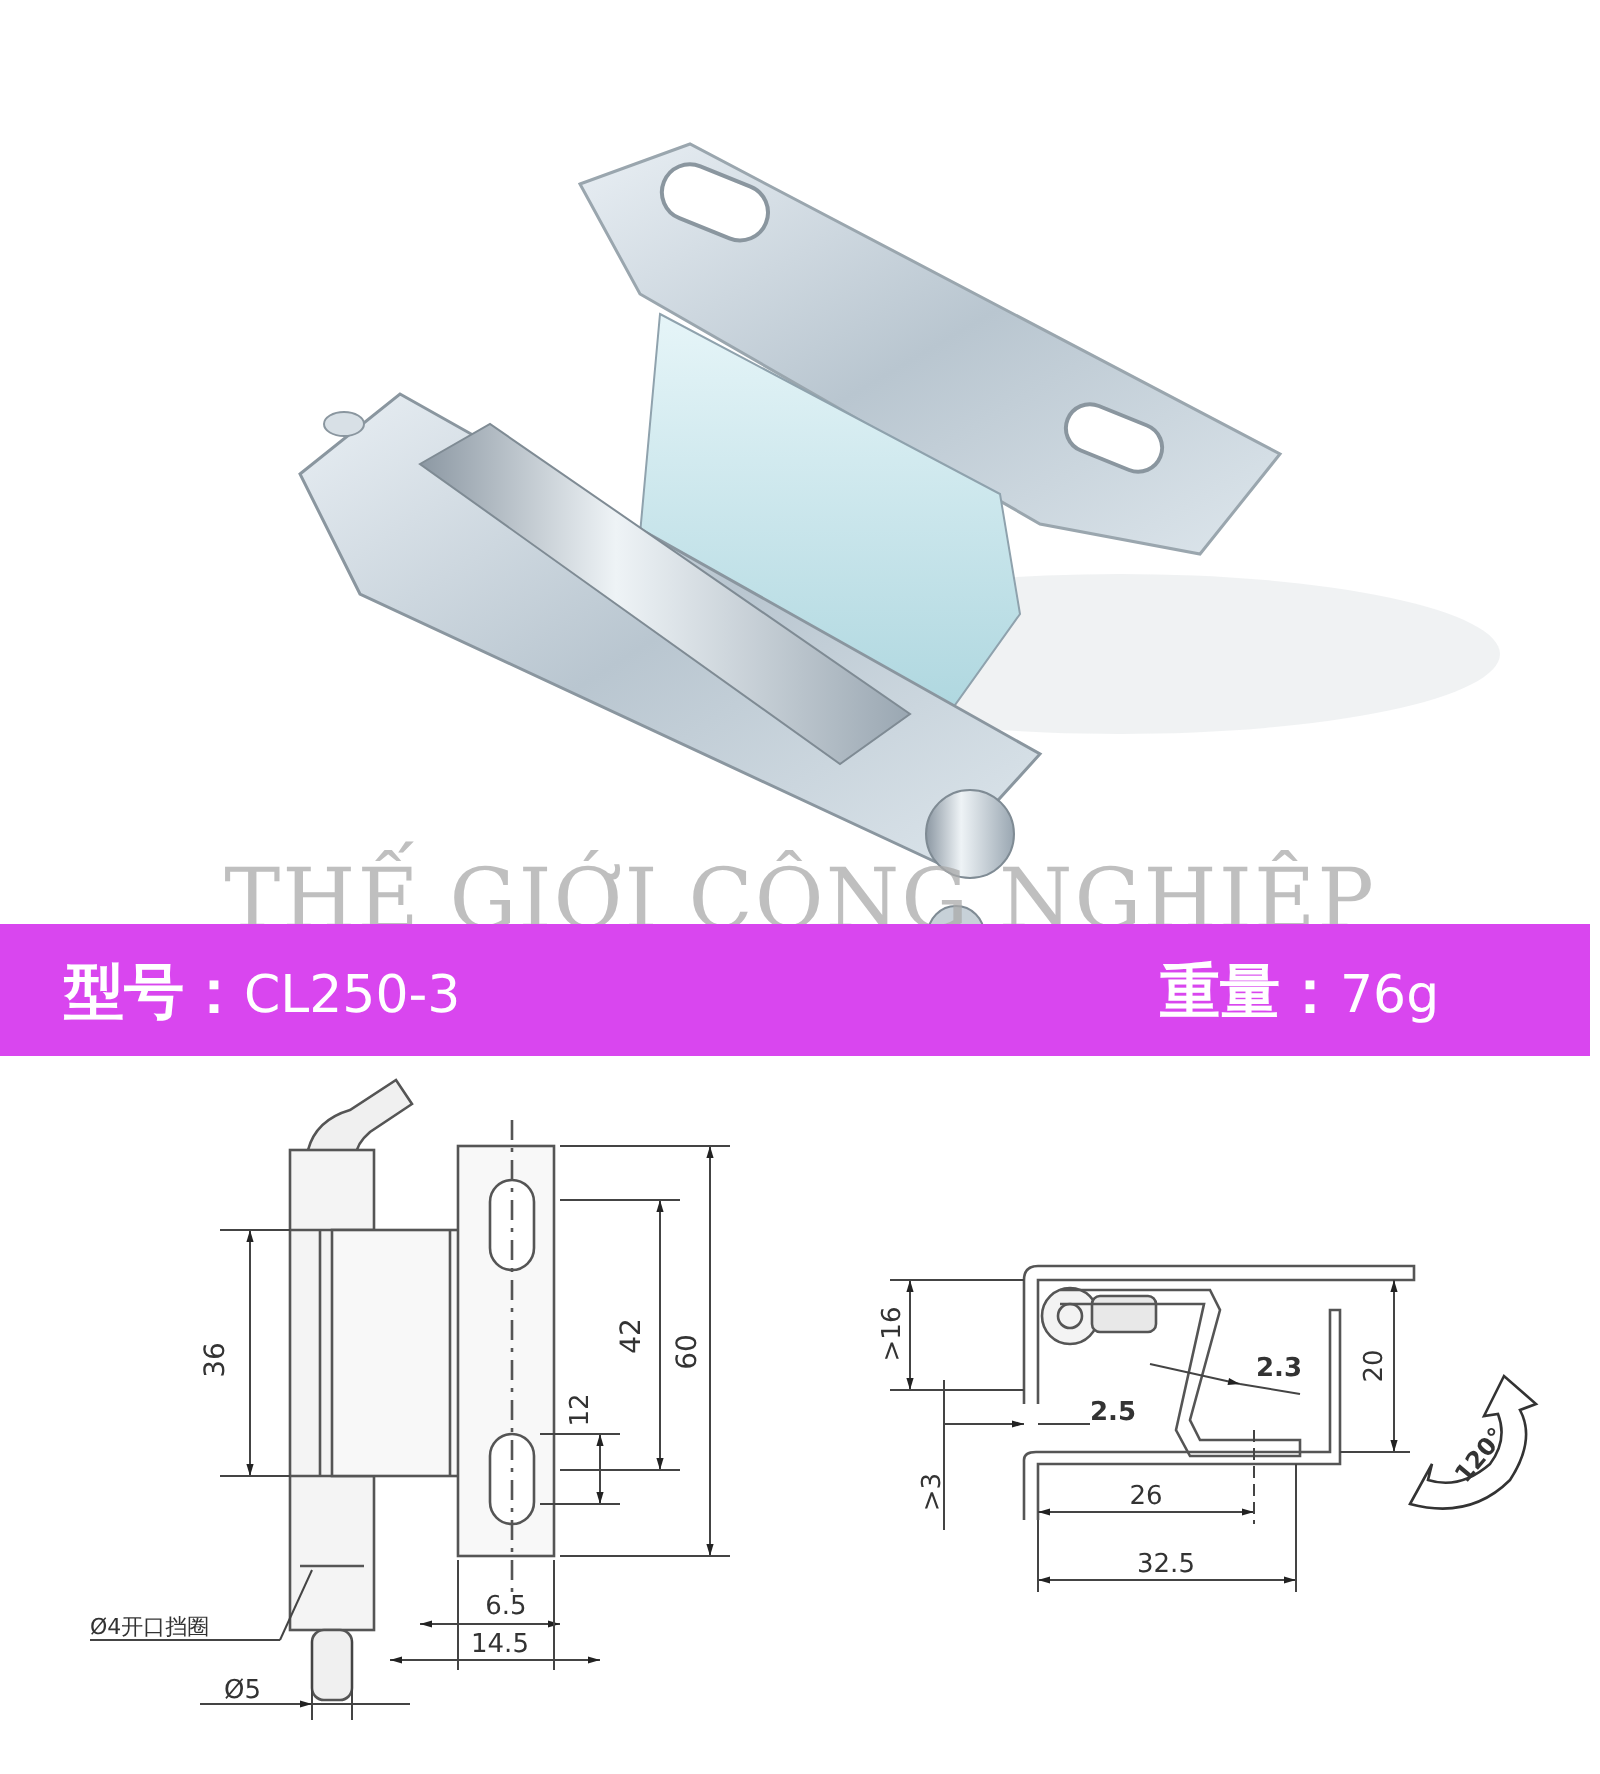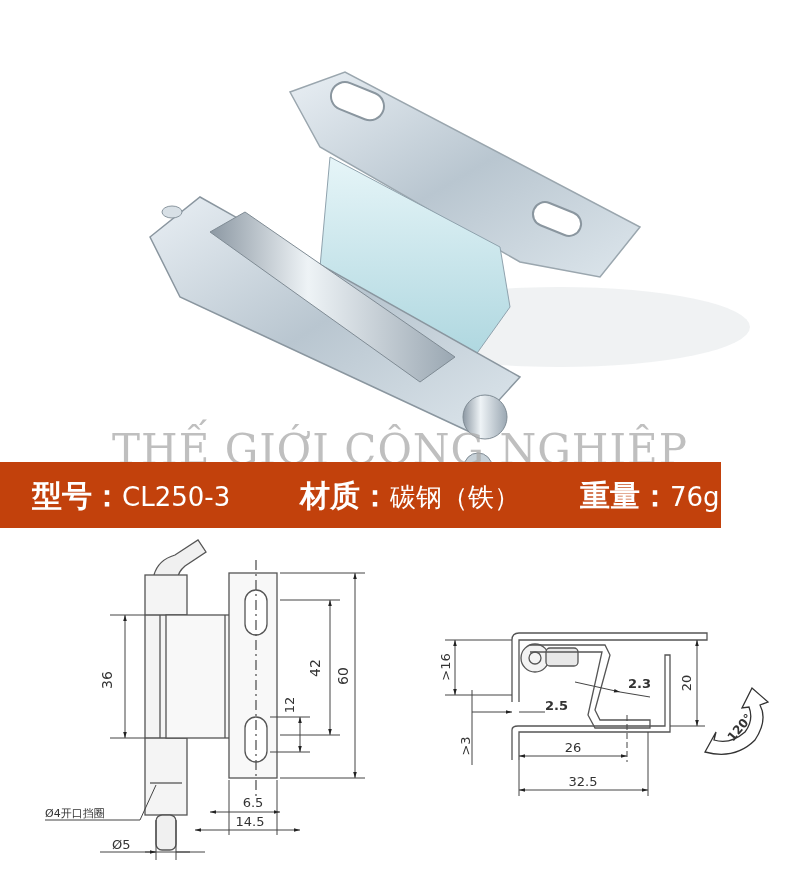--- a/index.html
+++ b/index.html
@@ -1,19 +1,19 @@
 <!DOCTYPE html>
 <html><head>
 <meta charset="utf-8">
 <style>
   html,body{margin:0;padding:0;background:#fff;}
   body{width:800px;height:887px;position:relative;overflow:hidden;font-family:"DejaVu Sans",sans-serif;}
   .photo{position:absolute;left:0;top:0;width:800px;height:462px;background:#fff;margin-top:47px;}
   .watermark{position:absolute;left:0;top:378px;width:800px;text-align:center;font-family:"DejaVu Serif",serif;font-size:42px;color:rgba(170,170,170,0.75);letter-spacing:1px;white-space:nowrap;}
-  .band{position:absolute;left:0;top:462px;width:721px;height:66px;background:#c2410c;color:#fff;display:flex;align-items:center;font-family:"DejaVu Sans",sans-serif;}
+  .band{position:absolute;left:0;top:462px;width:795px;height:66px;background:#d946ef;color:#fff;display:flex;align-items:center;font-family:"DejaVu Sans",sans-serif;}
   .band .item{position:absolute;top:14px;font-size:28px;white-space:nowrap;}
   .band .lbl{font-weight:bold;font-size:30px;}
   .band .val{font-size:26px;}
   .drawings{position:absolute;left:0;top:528px;width:800px;height:359px;}
   svg text{font-family:"DejaVu Sans",sans-serif;fill:#333;}
 </style>
 </head>
 <body>
 
 <div class="photo">
@@ -49,23 +49,20 @@
     <ellipse cx="172" cy="165" rx="10" ry="6" fill="#d8e0e6" stroke="#8a969f"></ellipse>
     <circle cx="485" cy="370" r="22" fill="url(#barrel)" stroke="#7f8b94"></circle>
     <circle cx="478" cy="420" r="14" fill="#c7d1d8" stroke="#7f8b94"></circle>
   </svg>
   <div class="watermark">THẾ GIỚI CÔNG NGHIỆP</div>
 </div>
 
 <div class="band">
   <span class="item" style="left:32px;">
     <span class="lbl">型号：</span><span class="val">CL250-3</span>
-  </span>
-  <span class="item" style="left:300px;">
-    <span class="lbl">材质：</span><span class="val">碳钢（铁）</span>
   </span>
   <span class="item" style="left:580px;text-align:center;">
     <span class="lbl">重量：</span><span class="val">76g</span>
   </span>
 </div>
 
 <div class="drawings">
   <svg width="800" height="359" viewBox="0 528 800 359">
     <defs>
       <marker id="arr" viewBox="0 0 10 10" refX="10" refY="5" markerWidth="8" markerHeight="6" orient="auto-start-reverse">

